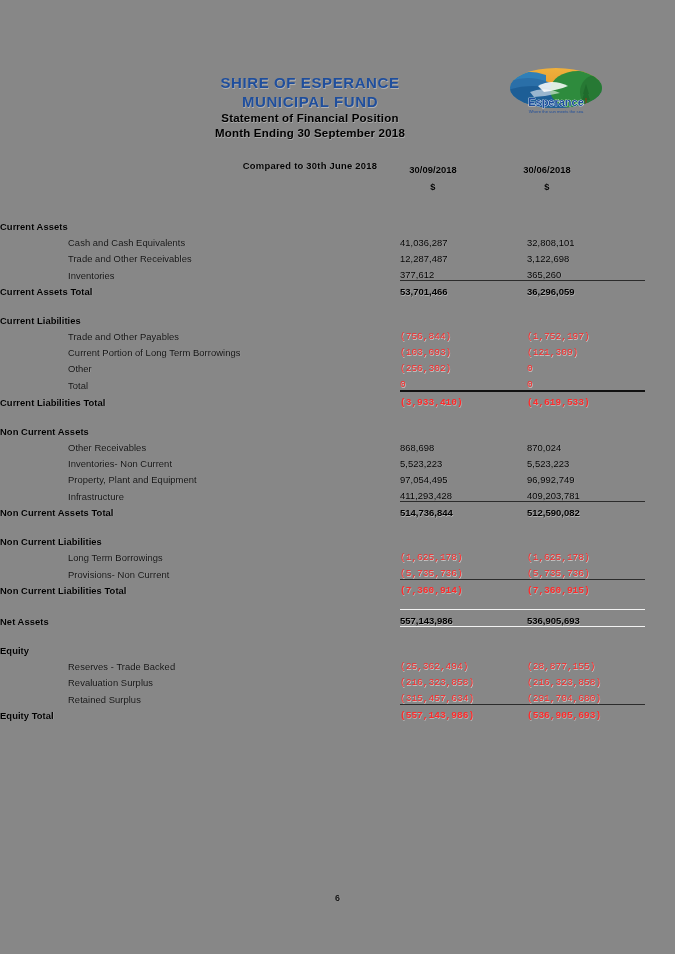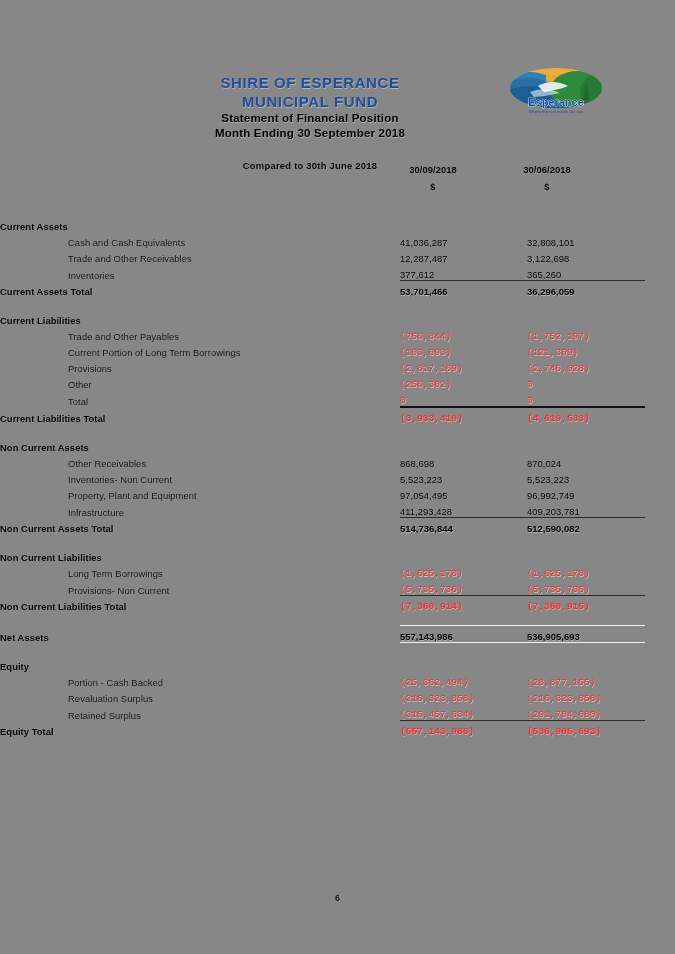--- a/index.html
+++ b/index.html
@@ -273,26 +273,20 @@
             <td class="val neg">(1,752,197)</td>
             <td class=""></td>
           </tr>
           <tr>
             <td class="lbl sub">Current Portion of Long Term Borrowings</td>
             <td class="val neg">(103,093)</td>
             <td class="val neg">(121,309)</td>
             <td class=""></td>
           </tr>
           <tr>
-            <td class="lbl sub">Provisions</td>
-            <td class="val neg">(2,817,169)</td>
-            <td class="val neg">(2,746,028)</td>
-            <td class=""></td>
-          </tr>
-          <tr>
             <td class="lbl sub">Other</td>
             <td class="val neg">(256,302)</td>
             <td class="val neg">0</td>
             <td class=""></td>
           </tr>
           <tr>
             <td class="lbl sub">Total</td>
             <td class="val neg">0</td>
             <td class="val neg">0</td>
             <td class=""></td>
@@ -393,21 +387,21 @@
             <td class=""></td>
             <td class=""></td>
           </tr>
           <tr class="hdr-row">
             <td class="lbl">Equity</td>
             <td class="val"></td>
             <td class="val"></td>
             <td class=""></td>
           </tr>
           <tr>
-            <td class="lbl sub">Portion - Cash Backed</td>
+            <td class="lbl sub">Reserves - Trade Backed</td>
             <td class="val neg">(25,362,494)</td>
             <td class="val neg">(28,877,155)</td>
             <td class=""></td>
           </tr>
           <tr>
             <td class="lbl sub">Revaluation Surplus</td>
             <td class="val neg">(216,323,858)</td>
             <td class="val neg">(216,323,858)</td>
             <td class=""></td>
           </tr>

